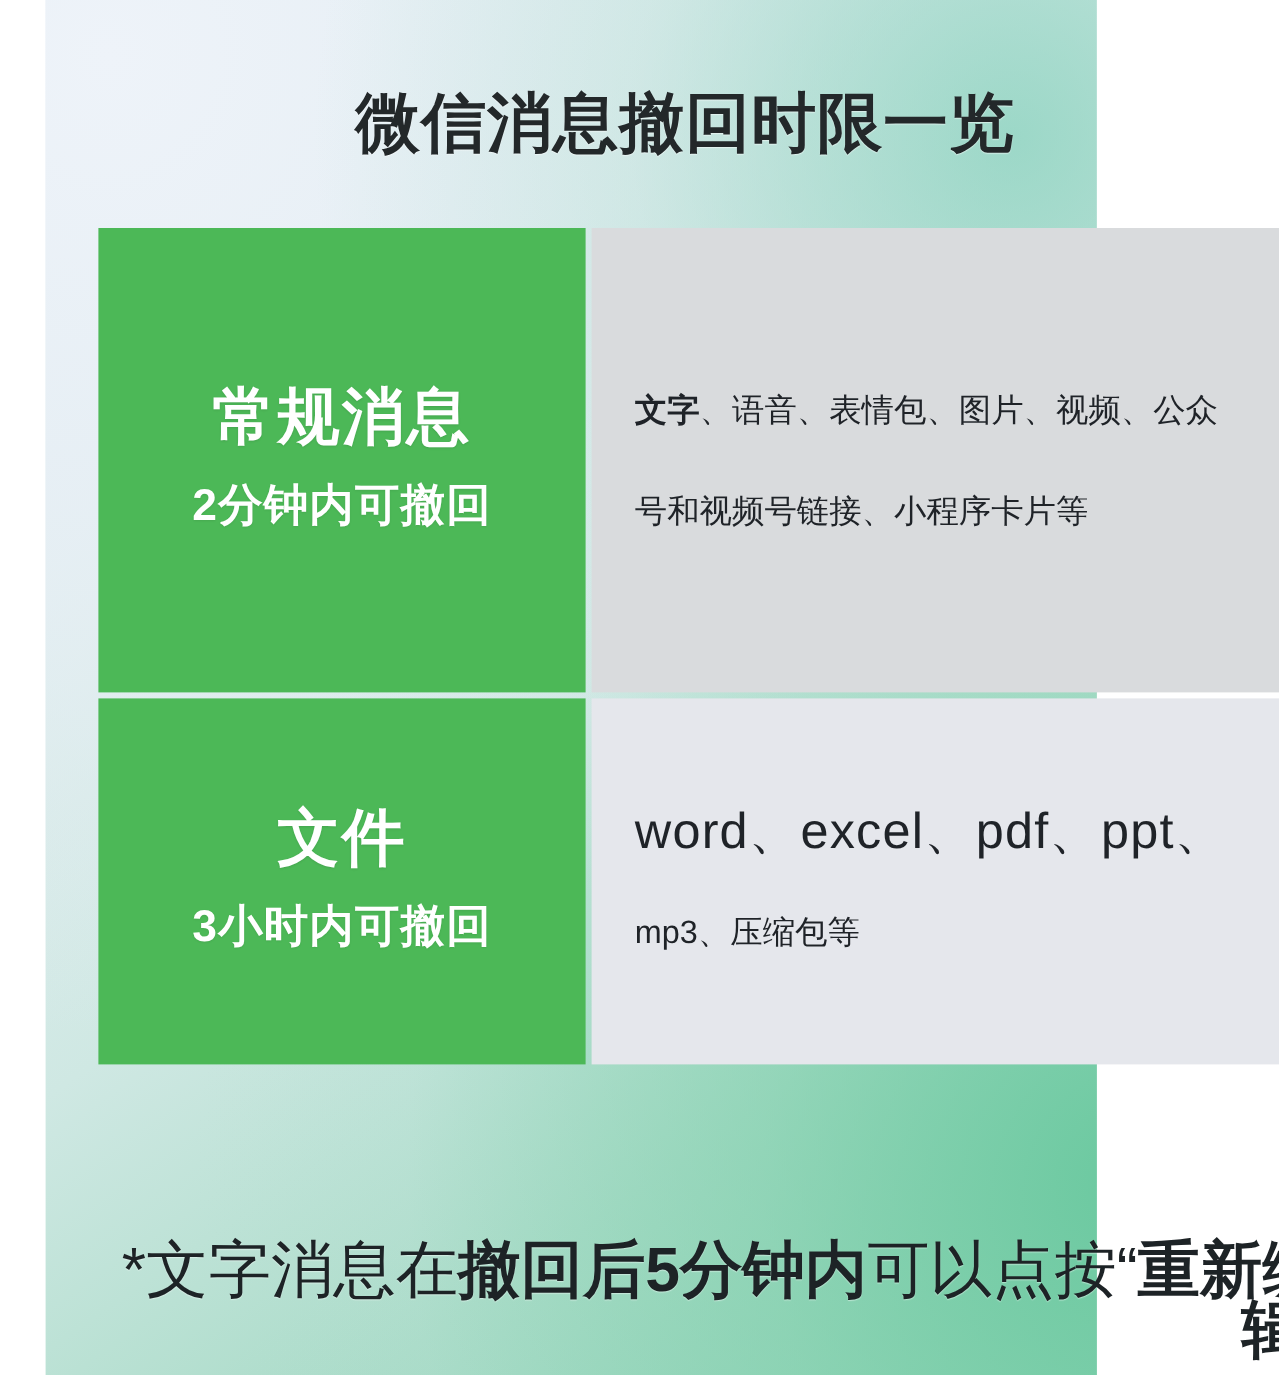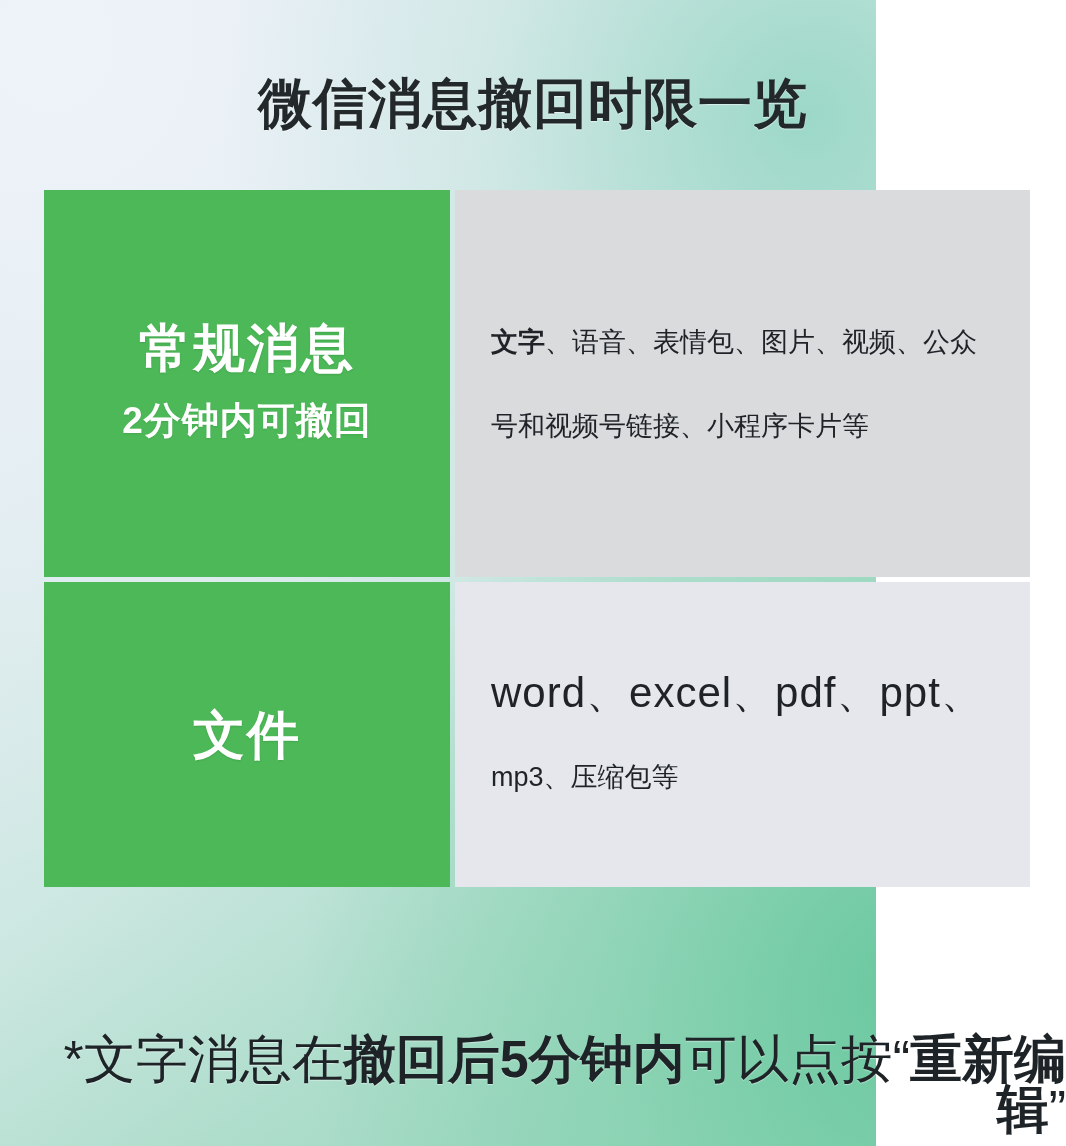--- a/index.html
+++ b/index.html
@@ -16,20 +16,21 @@
   .poster {
     position: relative;
     width: 876px;
     height: 1146px;
     box-sizing: border-box;
     background:
       radial-gradient(120% 95% at 104% 86%, rgba(104,200,158,0.95) 0%, rgba(128,208,172,0.55) 30%, rgba(180,224,212,0.10) 58%, rgba(255,255,255,0) 75%),
       radial-gradient(95% 75% at 92% 10%, rgba(132,208,186,0.72) 0%, rgba(168,219,203,0.34) 38%, rgba(255,255,255,0) 70%),
       radial-gradient(105% 85% at 6% 4%, rgba(238,243,249,1) 0%, rgba(231,239,245,0.92) 35%, rgba(223,236,238,0.40) 65%, rgba(255,255,255,0) 84%),
       linear-gradient(145deg, #eaf1f7 0%, #e3eef1 26%, #cfe8e3 52%, #abdcc9 76%, #8cd2b4 100%);
+    margin-left: 38px;
   }
 
   
   .title {
     position: absolute;
     left: 0;
     top: 72px;
     width: 1066px;
     text-align: center;
     font-size: 54px;
@@ -178,20 +179,21 @@
       <div class="cell-example">
         <div class="example-text"><span class="b">文字</span><span>、语音、表情包、图片、视频、公众号和视频号链接、小程序卡片等</span></div>
       </div>
     </div>
 
     <div class="gap-row"></div>
 
     <div class="row row-2">
       <div class="cell-type">
         <div class="type-name">文件</div>
+        <div class="type-dur">3小时内可撤回</div>
       </div>
       <div class="gap-col"></div>
       <div class="cell-example">
         <div class="example-latin">word、excel、pdf、ppt、</div>
         <div class="example-text">mp3、压缩包等</div>
       </div>
     </div>
 
   </div>
 

